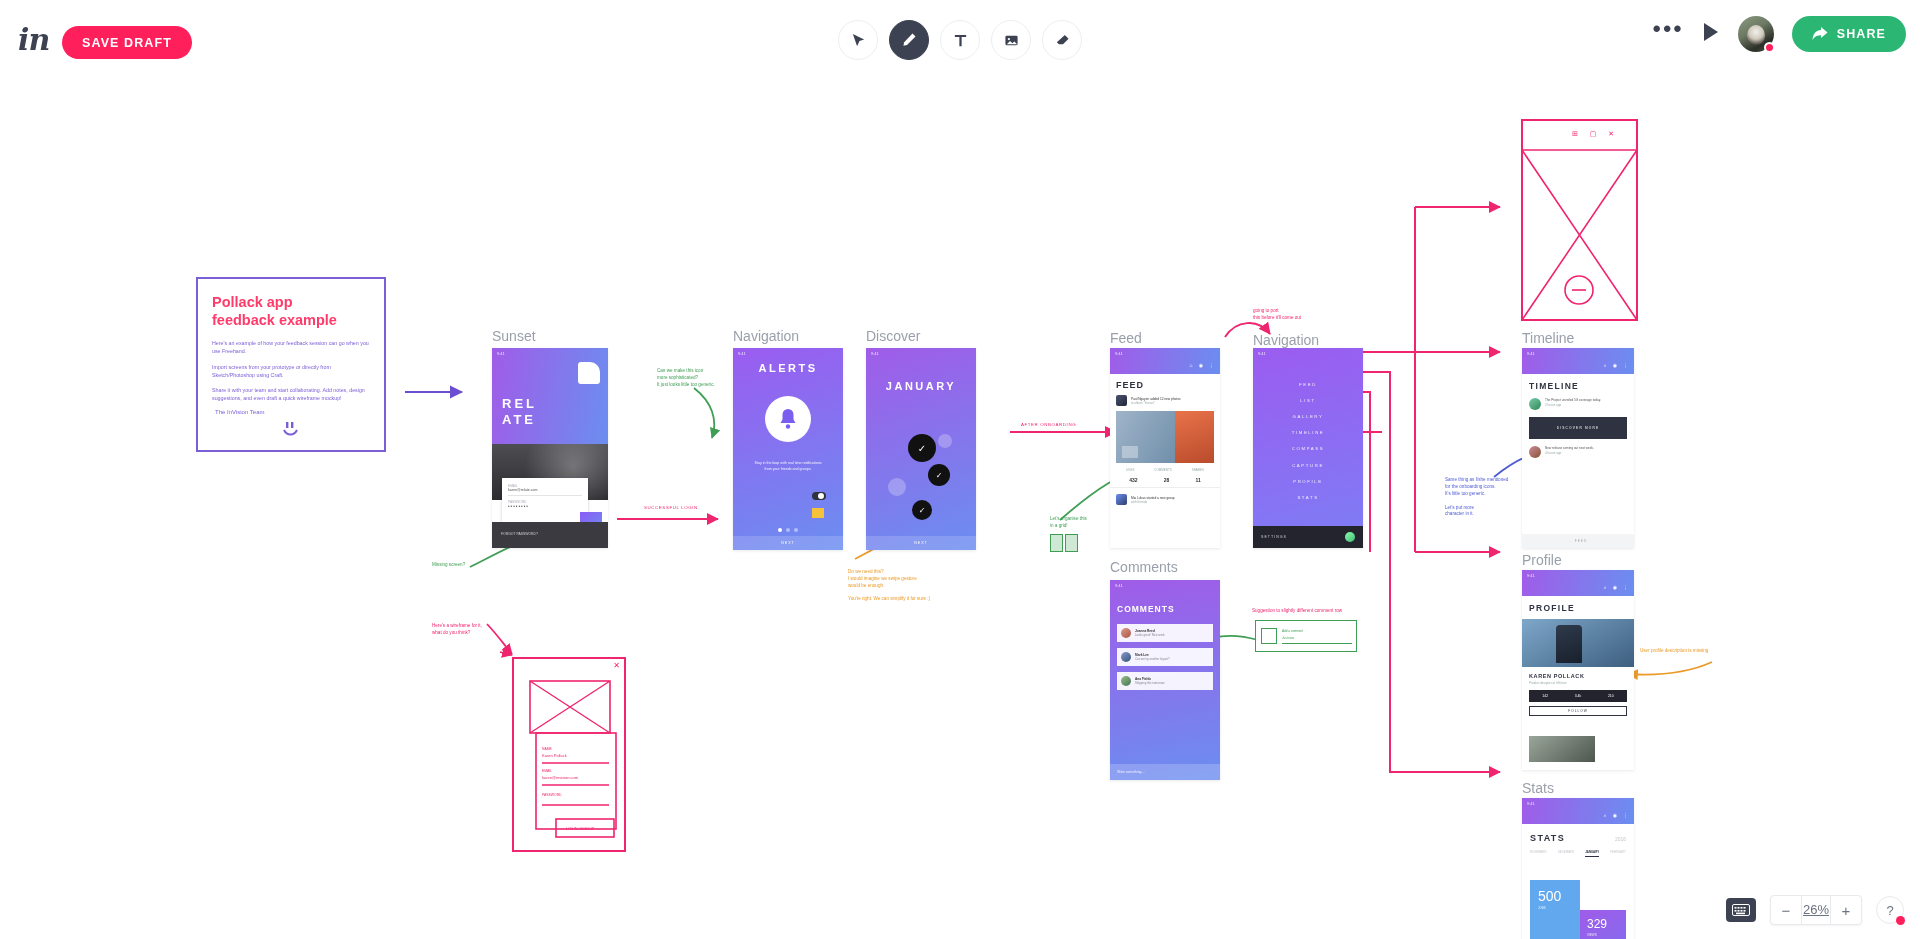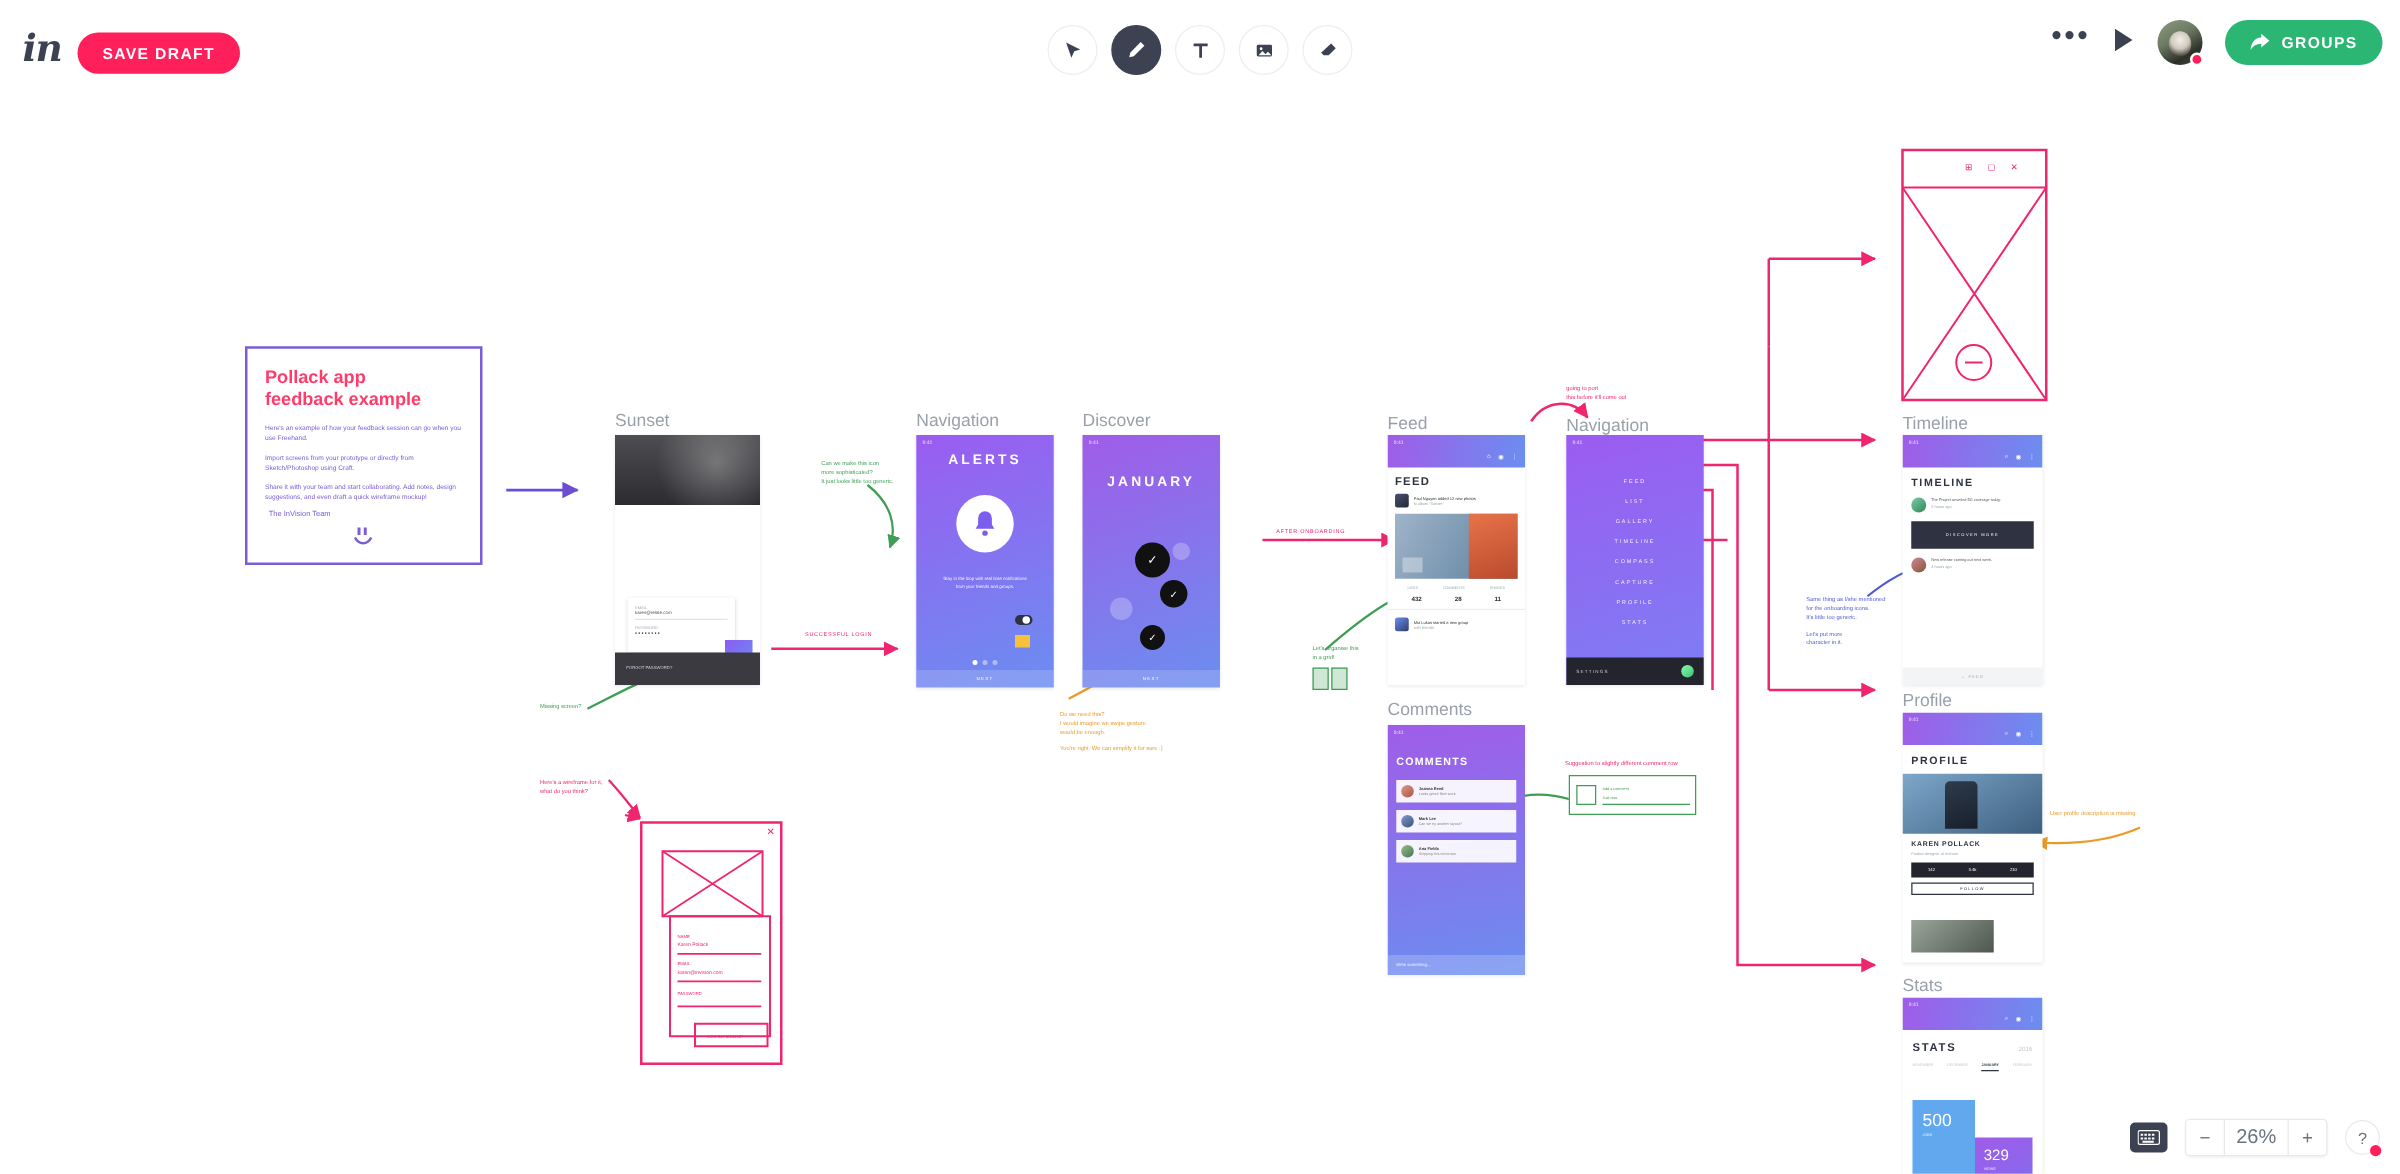--- a/index.html
+++ b/index.html
@@ -135,23 +135,23 @@
     width: 30px; height: 24px; border-radius: 4px; background: #3c4252;
     display: flex; align-items: center; justify-content: center; cursor: pointer;
   }
   #zoom-group {
     display: flex; align-items: center; background: #fff;
     border: 1px solid #e7e9ec; border-radius: 4px; height: 30px;
     box-shadow: 0 1px 2px rgba(0,0,0,.05);
   }
   .zbtn { width: 30px; height: 28px; display: flex; align-items: center;
           justify-content: center; color: #6b7280; font-size: 15px; cursor: pointer; }
-  #zoom-val { width: 52px; text-align: center; color: #6b7280; font-size: 16px;
+  #zoom-val { width: 30px; text-align: center; color: #6b7280; font-size: 13px;
               border-left: 1px solid #e7e9ec; border-right: 1px solid #e7e9ec;
-              line-height: 28px; }
+              line-height: 28px; text-decoration: underline; }
   #help-btn {
     position: relative; width: 28px; height: 28px; border-radius: 50%;
     background: #fff; border: 1px solid #e7e9ec;
     display: flex; align-items: center; justify-content: center;
     color: #6b7280; font-size: 13px; cursor: pointer;
   }
   #help-dot { position: absolute; right: -2px; bottom: -2px; width: 9px; height: 9px;
               border-radius: 50%; background: #ff1f5a; }
 </style>
 </head>
@@ -199,21 +199,21 @@
         </svg>
     </div>
     <div id="avatar-wrap">
       <div id="avatar"></div>
       <div id="avatar-dot"></div>
     </div>
     <button id="share-btn">
       <svg width="16" height="14" viewBox="0 0 16 14">
           <path d="M9 0v3C3.5 3.4 1 7 0.5 13c2-3.5 4.6-4.8 8.5-4.8V11l6.5-5.5z" fill="#fff"></path>
         </svg>
-      <span>GROUPS</span>
+      <span>SHARE</span>
     </button>
   </div>
 </div>
 
 <div id="canvas">
 <div id="canvas-inner">
 
   <svg class="svg-layer">
     <defs>
       <marker id="ap" markerWidth="7" markerHeight="7" refX="5.5" refY="3" orient="auto">
@@ -301,20 +301,29 @@
   <div class="screen-label" style="left:733px;top:256px;">Navigation</div>
   <div class="screen-label" style="left:866px;top:256px;">Discover</div>
   <div class="screen-label" style="left:1110px;top:258px;">Feed</div>
   <div class="screen-label" style="left:1253px;top:260px;">Navigation</div>
   <div class="screen-label" style="left:1110px;top:487px;">Comments</div>
   <div class="screen-label" style="left:1522px;top:258px;">Timeline</div>
   <div class="screen-label" style="left:1522px;top:480px;">Profile</div>
   <div class="screen-label" style="left:1522px;top:708px;">Stats</div>
 
   <div class="phone" style="left:492px;top:276px;width:116px;height:200px;">
+    <div style="height:96px;background:linear-gradient(100deg,#a05ce8,#6b8ef0);position:relative;">
+      <div class="statusbar">
+            <span>9:41</span>
+          </div>
+      <div style="position:absolute;right:8px;top:14px;width:22px;height:22px;background:#fff;
+                  border-radius:3px 10px 3px 3px;"></div>
+      <div style="position:absolute;left:10px;top:48px;color:#fff;font-size:13px;font-weight:700;
+                  letter-spacing:3px;line-height:1.25;">REL<br>ATE</div>
+    </div>
     <div style="height:56px;background:linear-gradient(180deg,#4e4e52,#2b2b30);position:relative;">
       <div style="position:absolute;left:0;top:0;width:100%;height:100%;
                   background:radial-gradient(circle at 70% 40%,rgba(255,255,255,.28),transparent 55%);"></div>
     </div>
     <div style="position:absolute;left:10px;top:130px;width:86px;height:44px;background:#fff;
                 box-shadow:0 1px 3px rgba(0,0,0,.2);padding:6px;">
       <div style="font-size:3.2px;color:#aab;">EMAIL</div>
       <div style="font-size:3.6px;color:#555;margin-bottom:3px;">karen@relate.com</div>
       <div style="height:1px;background:#e3e3e8;margin-bottom:4px;"></div>
       <div style="font-size:3.2px;color:#aab;">PASSWORD</div>

